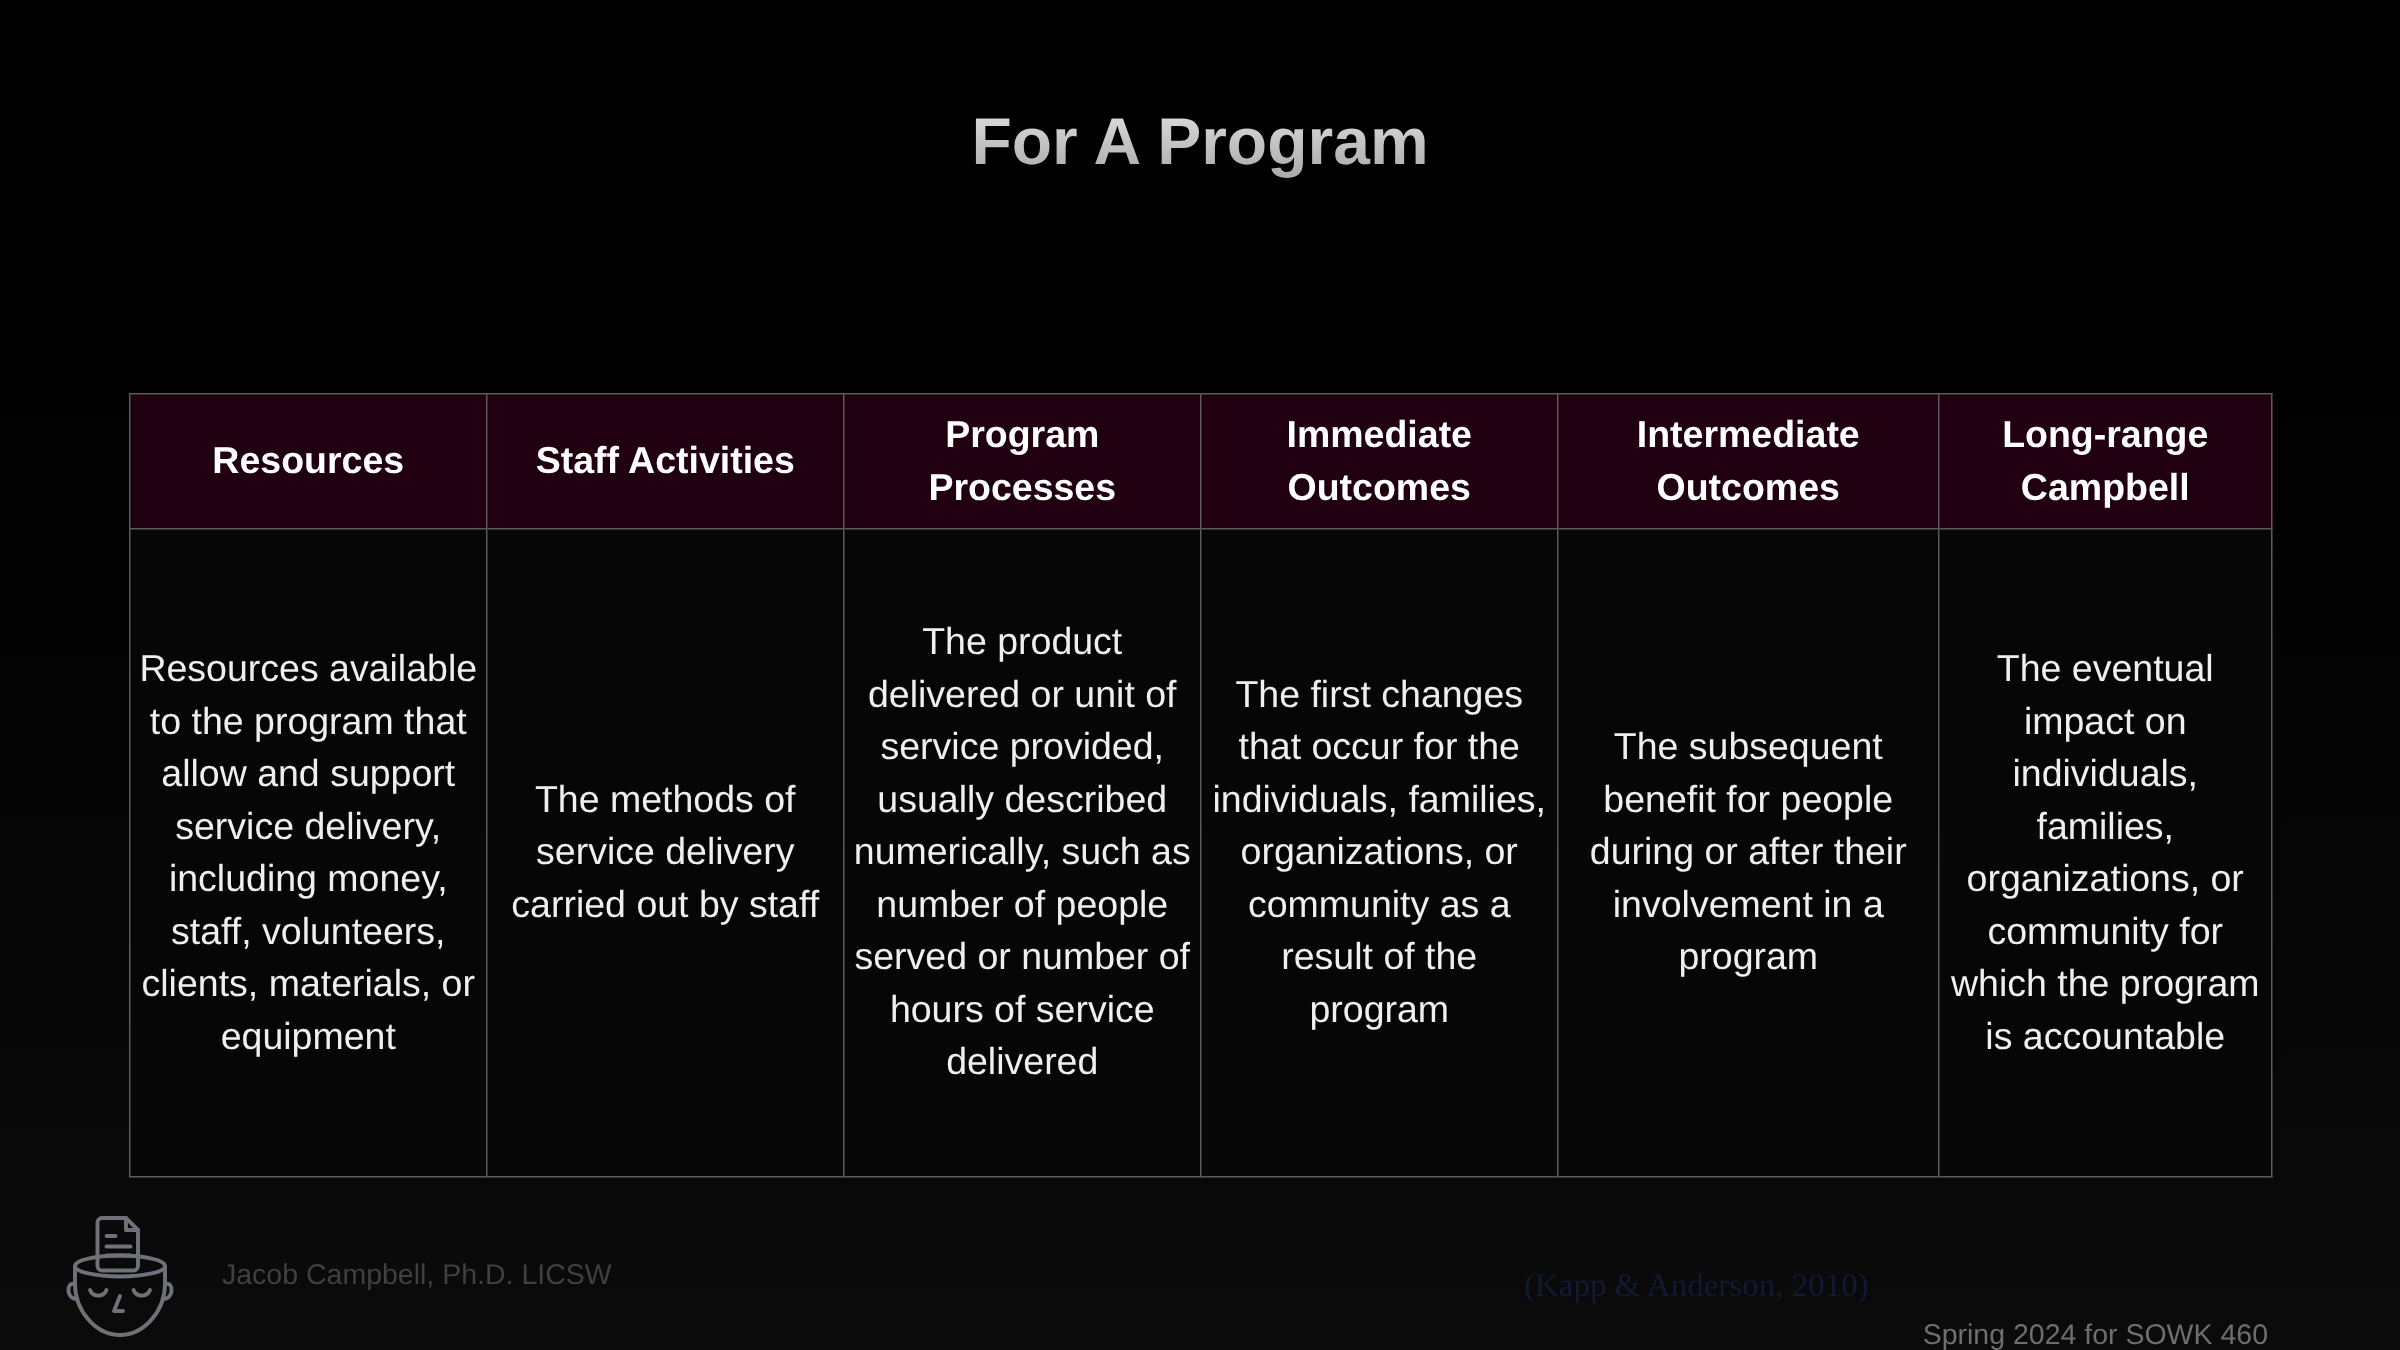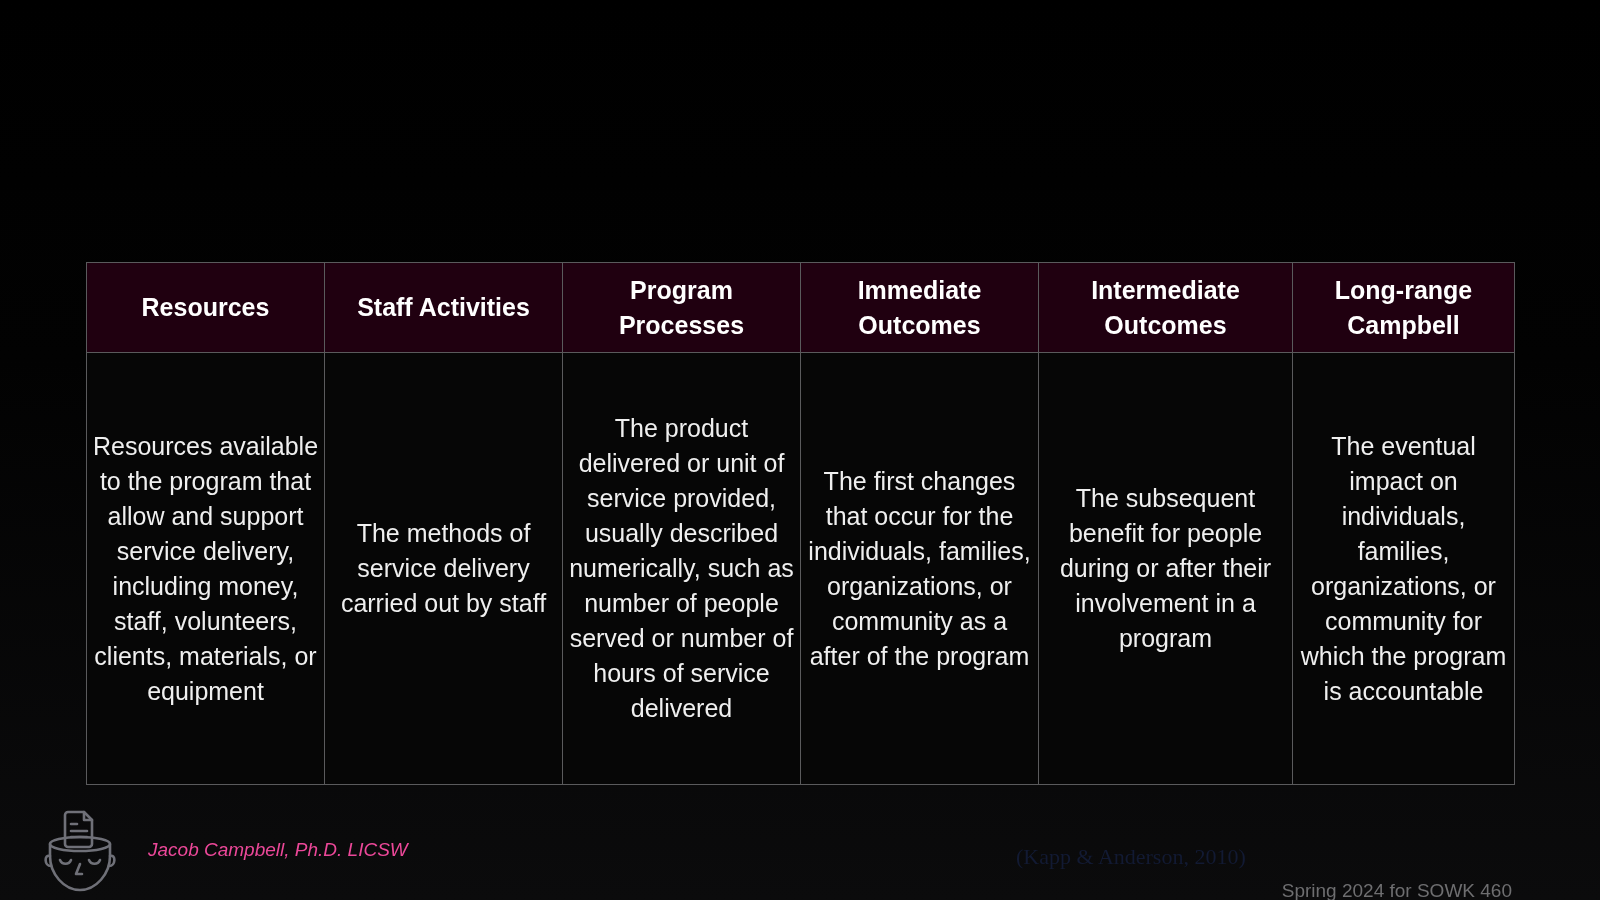--- a/index.html
+++ b/index.html
@@ -87,41 +87,41 @@
     position: absolute;
     left: 44px; top: 808px;
     display: flex; align-items: center;
   }
   .avatar-icon { width: 72px; height: 86px; }
   .author {
     margin-left: 32px;
     margin-top: -6px;
     font-size: 19px;
     line-height: 26px;
-    color: #ec4899;
-    font-style: italic;
+    color: #404040;
   }
   .footer-right {
     position: absolute;
     right: 88px; top: 880px;
     font-size: 19px;
     color: #6e6e70;
   }
   .citation {
     position: absolute;
     left: 1016px; top: 844px;
     font-family: "Liberation Serif", serif;
     font-size: 22px;
     color: #121a33;
   }
 </style>
 </head>
 <body>
 
 <div class="title-block">
+  <div><span class="subtitle">For A Program</span></div>
 </div>
 
 <div class="table-wrap">
   <table>
     <colgroup>
       <col class="c1">
         <col class="c2">
         <col class="c3">
         <col class="c4">
         <col class="c5">
@@ -135,21 +135,21 @@
         <th>Immediate Outcomes</th>
         <th>Intermediate Outcomes</th>
         <th>Long-range Campbell</th>
       </tr>
     </thead>
     <tbody>
       <tr>
         <td>Resources available to the program that allow and support service delivery, including money, staff, volunteers, clients, materials, or equipment</td>
         <td>The methods of service delivery carried out by staff</td>
         <td>The product delivered or unit of service provided, usually described numerically, such as number of people served or number of hours of service delivered</td>
-        <td>The first changes that occur for the individuals, families, organizations, or community as a after of the program</td>
+        <td>The first changes that occur for the individuals, families, organizations, or community as a result of the program</td>
         <td>The subsequent benefit for people during or after their involvement in a program</td>
         <td>The eventual impact on individuals, families, organizations, or community for which the program is accountable</td>
       </tr>
     </tbody>
   </table>
 </div>
 
 <div class="footer-left">
   <span>
     <svg class="avatar-icon" viewBox="0 0 72 86" fill="none" stroke="#6f7078" stroke-width="2.6" stroke-linecap="round" stroke-linejoin="round">

